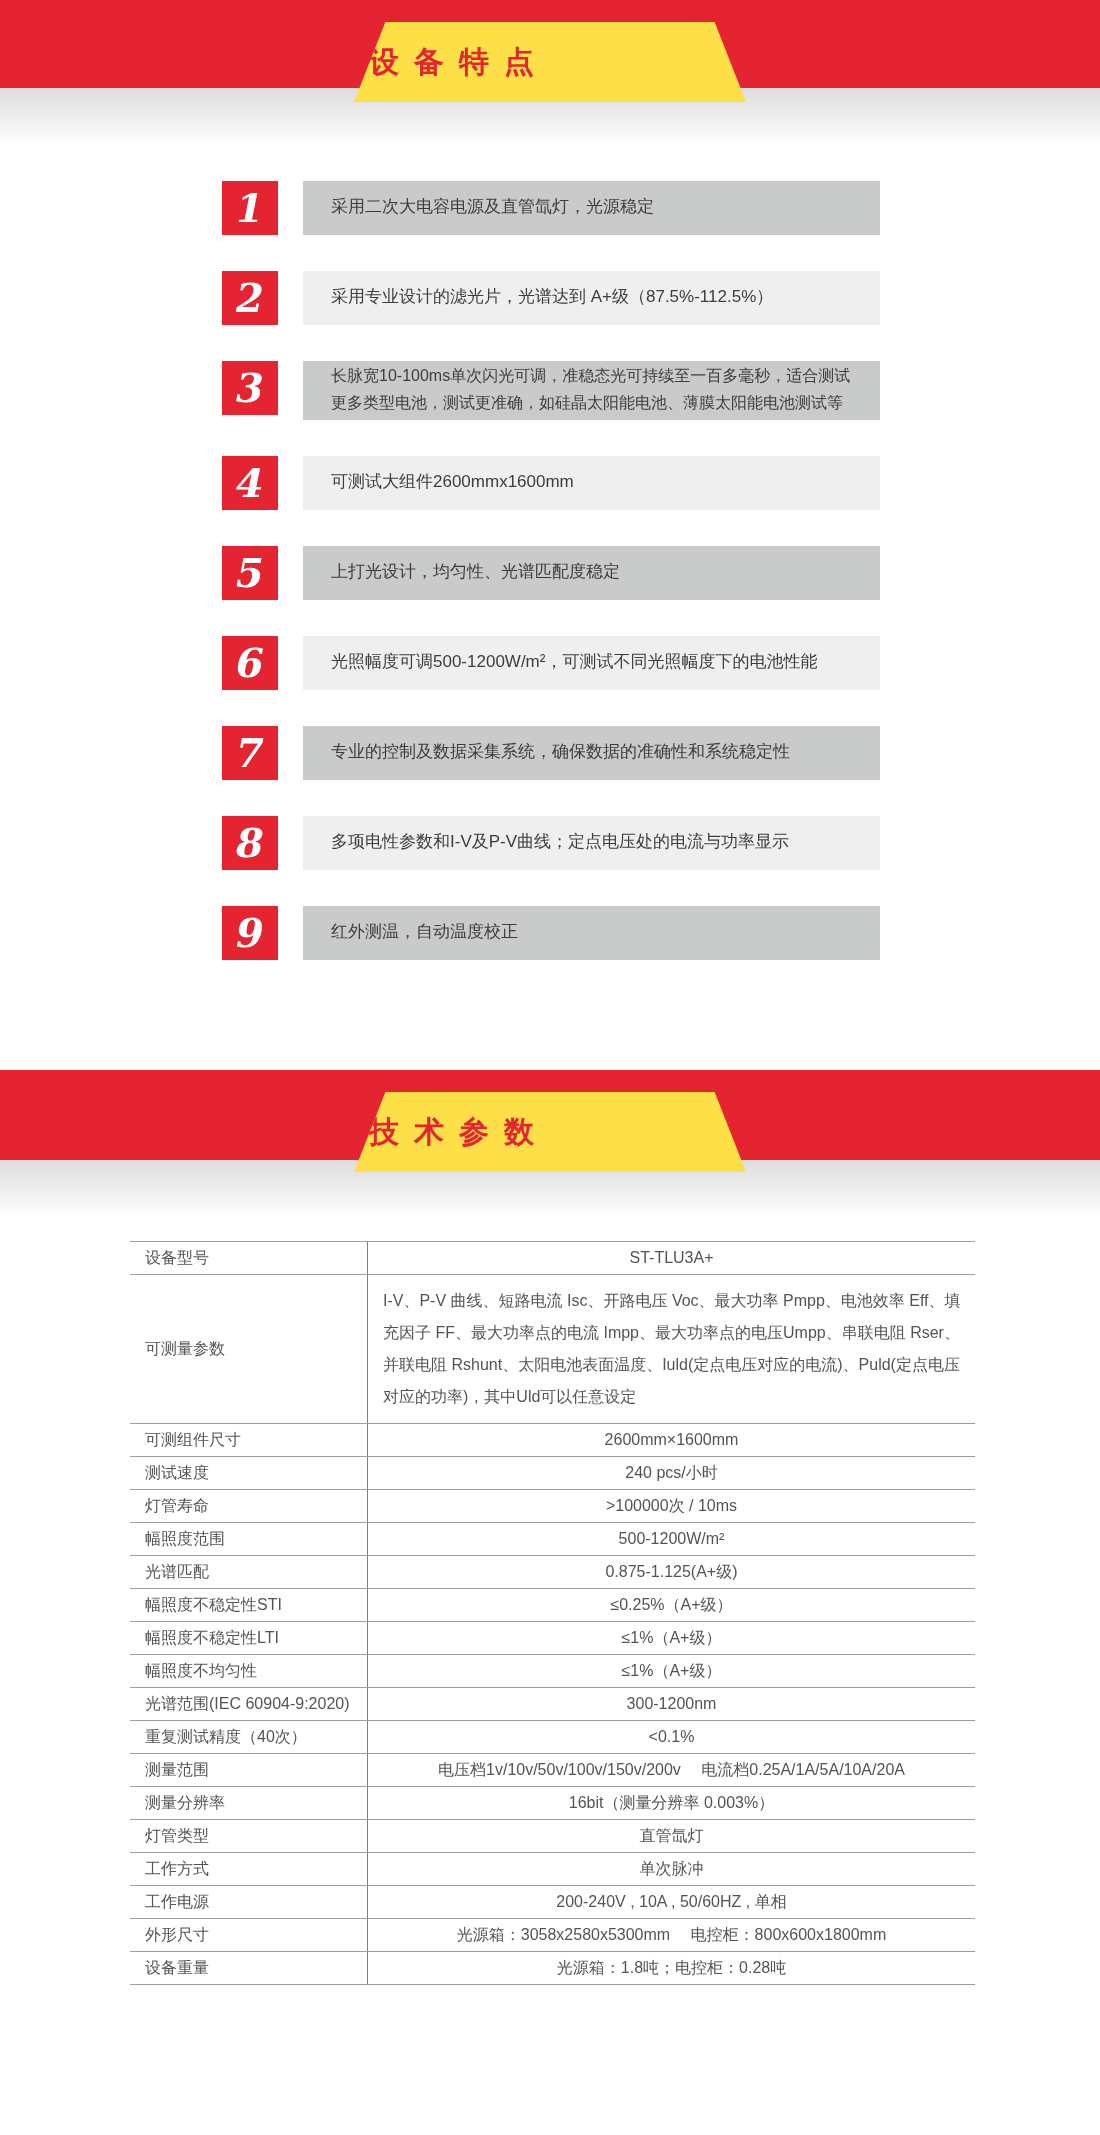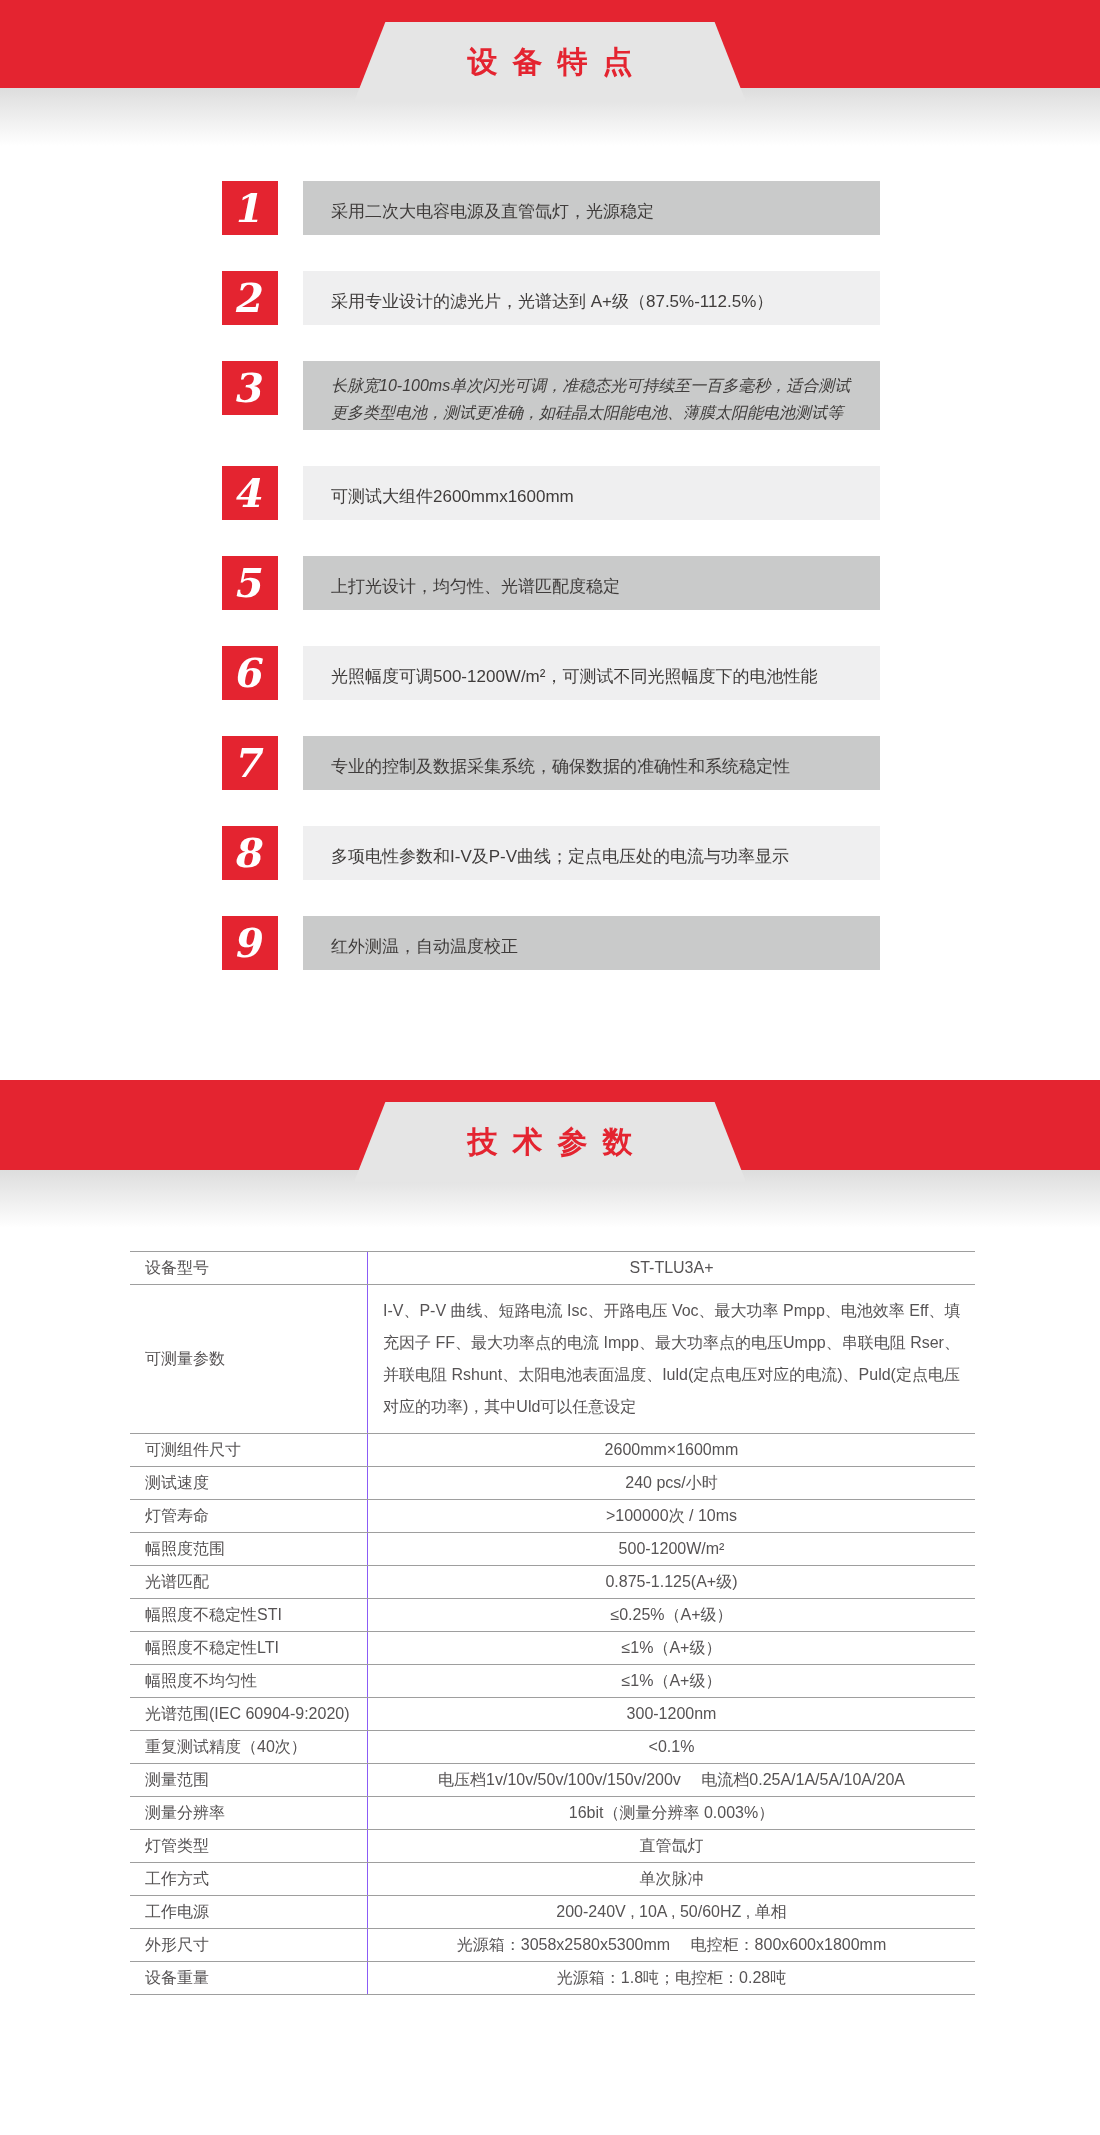--- a/index.html
+++ b/index.html
@@ -10,39 +10,39 @@
   }
   
   .banner{position:relative;height:148px;}
   .banner.second{height:150px;margin-top:110px;}
   .banner .red-bar{position:absolute;top:0;left:0;right:0;height:88px;background:#e42430;}
   .banner.second .red-bar{height:90px;}
   .banner .shade{position:absolute;left:0;right:0;top:88px;height:58px;
     background:linear-gradient(#dddddd,#ffffff);}
   .banner.second .shade{top:90px;}
   .banner .ribbon{position:absolute;top:22px;left:50%;transform:translateX(-50%);
-    width:392px;height:80px;background:#e5e5e5;z-index:2;
+    width:392px;height:80px;background:#fde047;z-index:2;
     clip-path:polygon(8% 0,92% 0,100% 100%,0 100%);
-    display:flex;align-items:center;justify-content:center;}
+    display:flex;align-items:center;}
   .banner .ribbon .title{
     color:#e42430;font-size:30px;font-weight:bold;
     letter-spacing:0.5em;text-indent:0.5em;white-space:nowrap;}
   
   .features{margin:33px 0 0 222px;width:658px;}
   .feature{display:flex;align-items:stretch;margin-bottom:36px;}
   .feature-num{flex:0 0 56px;width:56px;min-height:54px;margin-right:25px;
     background:#e42430;color:#ffffff;display:flex;align-items:center;justify-content:center;
     font-family:"DejaVu Serif","Liberation Serif",serif;font-style:italic;font-weight:700;
     font-size:40px;line-height:1;align-self:flex-start;height:54px;}
   .feature-bar{flex:1;min-height:54px;box-sizing:border-box;
-    display:flex;align-items:center;padding:11px 14px 4px 28px;
+    display:flex;align-items:center;padding:1px 14px 4px 28px;
     font-size:17px;line-height:27px;color:#3f3c3b;}
   .feature:nth-child(odd) .feature-bar{background:#c9caca;}
   .feature:nth-child(even) .feature-bar{background:#efeff0;}
-  .feature.small .feature-bar{font-size:16px;line-height:27px;font-style:italic;}
+  .feature.small .feature-bar{font-size:16px;line-height:27px;}
   
   .spec-table{margin:21px 0 0 130px;width:845px;border-top:1px solid #9e9e9e;}
   .spec-row{display:flex;border-bottom:1px solid #9e9e9e;min-height:32px;}
   .spec-label{flex:0 0 238px;width:238px;box-sizing:border-box;
     border-right:1px solid #8b5cf6;
     display:flex;align-items:center;padding:4px 6px 4px 15px;
     font-size:16px;color:#565354;}
   .spec-value{flex:1;box-sizing:border-box;display:flex;align-items:center;justify-content:center;
     text-align:left;padding:4px 10px;font-size:16px;color:#565354;}
   .spec-row.tall-left .spec-value{justify-content:flex-start;text-align:left;

